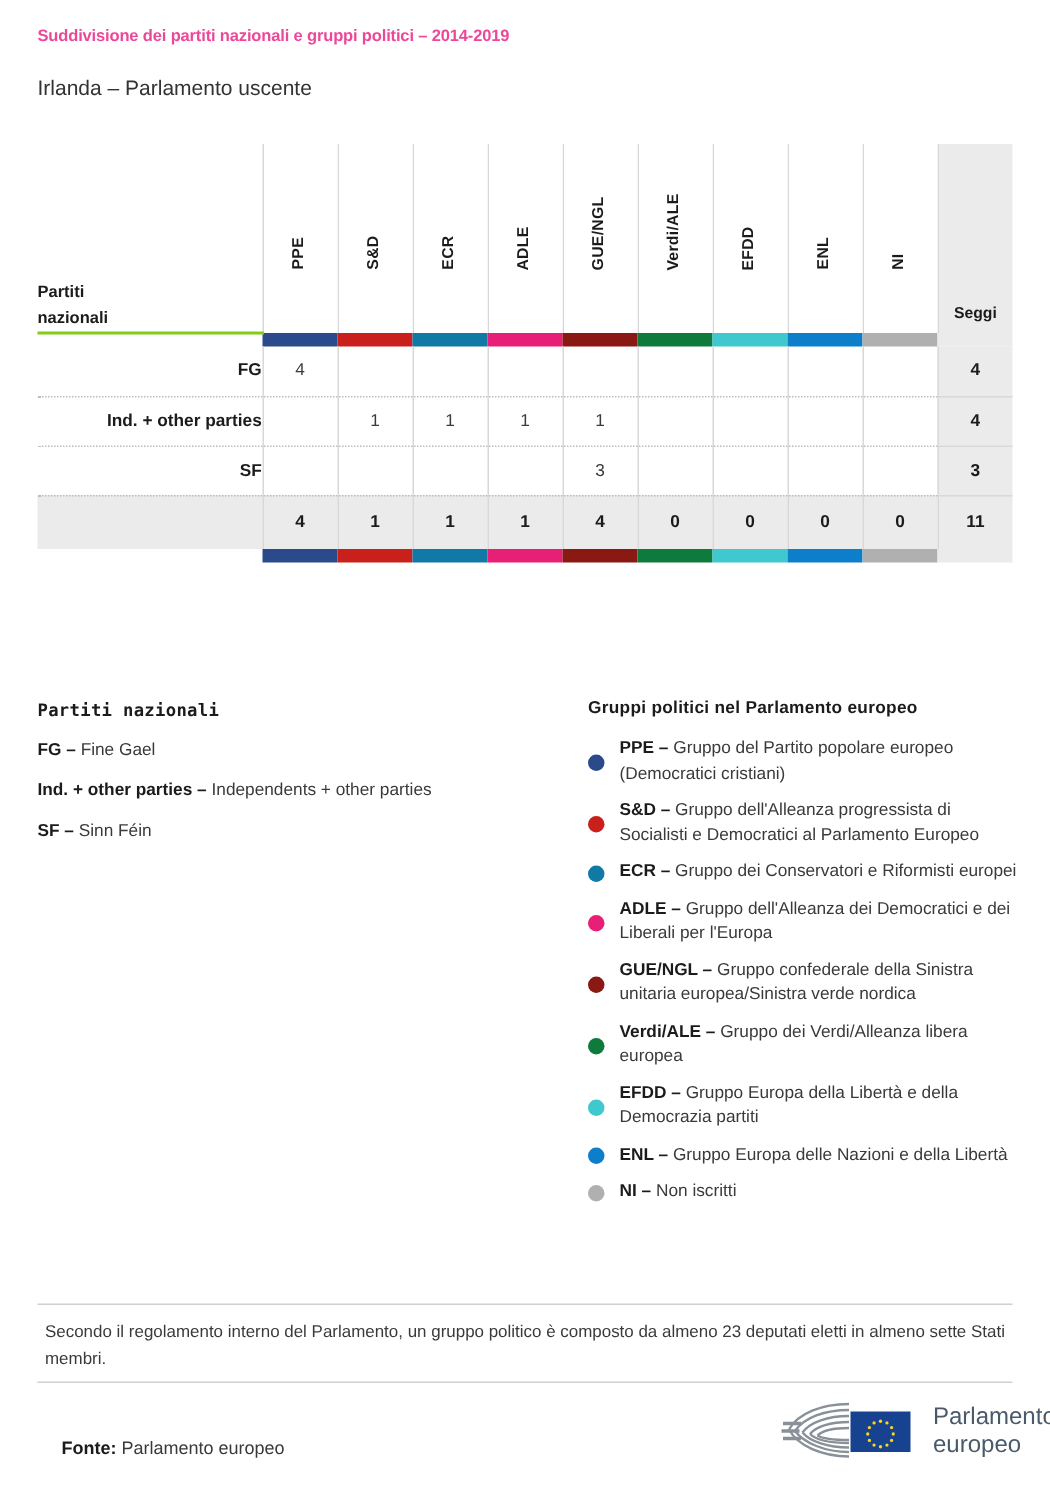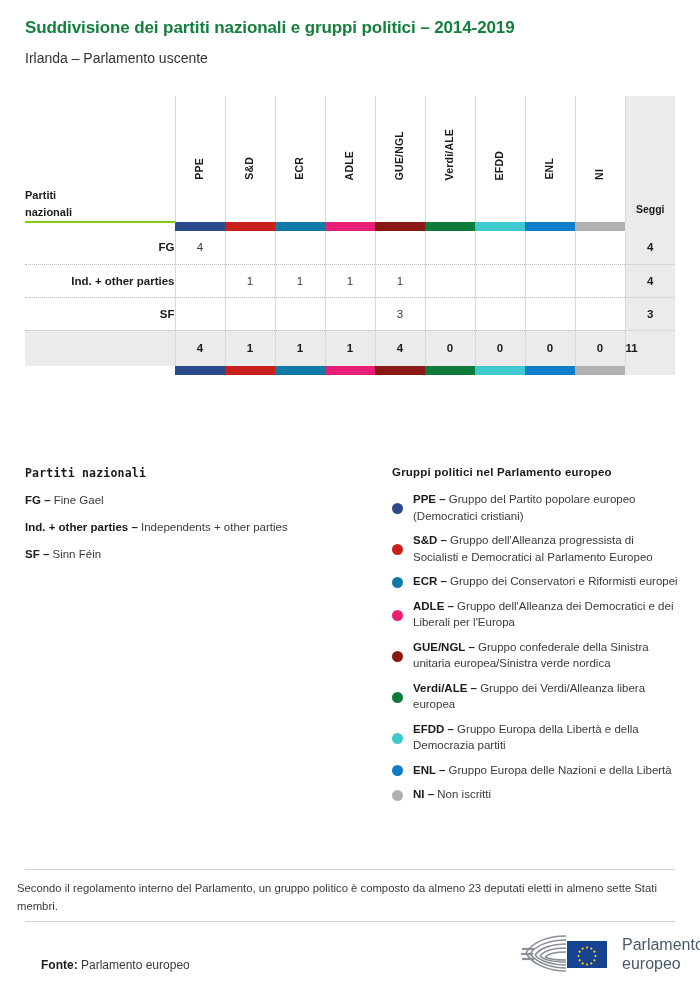--- a/index.html
+++ b/index.html
@@ -8,22 +8,22 @@
     background: #ffffff;
     font-family: "Liberation Sans", sans-serif;
     color: #1a1a1a;
     overflow: hidden;
   }
   .page { position: relative; width: 700px; height: 991px; }
 
   
   .title {
     position: absolute; left: 25px; top: 18px;
-    font-size: 17px; font-weight: bold; letter-spacing: -0.1px;
-    color: #15803d; white-space: nowrap;
+    font-size: 11px; font-weight: bold; letter-spacing: -0.1px;
+    color: #ec4899; white-space: nowrap;
   }
   .subtitle {
     position: absolute; left: 25px; top: 50px;
     font-size: 14px; font-weight: normal; color: #333333;
     white-space: nowrap;
   }
 
   
   .table-wrap { position: absolute; left: 25px; top: 96px; width: 650px; }
   table.matrix { border-collapse: collapse; width: 650px; table-layout: fixed; }
@@ -79,21 +79,21 @@
   }
 
   
   tr.tot-row td { height: 36px; }
   td.tlabel { background: #ebebeb; border-bottom: 0; }
   td.tcell {
     text-align: center; background: #ebebeb; border-left: 1px solid #d8d8d8;
     font-weight: bold; font-size: 11.5px; color: #1b1b1b; border-bottom: 0;
   }
   td.tseg {
-    background: #ebebeb; border-left: 1px solid #d8d8d8;
+    text-align: center; background: #ebebeb; border-left: 1px solid #d8d8d8;
     font-weight: bold; font-size: 11.5px; color: #1b1b1b; border-bottom: 0;
   }
 
   
   .legend-left { position: absolute; left: 25px; top: 466px; width: 350px; }
   .legend-right { position: absolute; left: 392px; top: 466px; width: 290px; }
   .legend-title { font-size: 11.5px; font-weight: bold; color:#1b1b1b; margin-bottom: 13px; letter-spacing:0.2px;}
   .legend-left .legend-title { font-family: "DejaVu Sans Mono", monospace; font-size: 11.5px; }
   .np-item { font-size: 11.5px; color: #3a3a3a; margin-bottom: 12px; line-height: 15px; }
   .np-item b { color: #1b1b1b; font-weight: bold; }
@@ -104,21 +104,21 @@
     flex: 0 0 11px; margin-top: 2px; margin-right: 10px;
   }
   .pg-text { font-size: 11.5px; line-height: 16.5px; color: #3a3a3a; }
   .pg-text b { color: #1b1b1b; font-weight: bold; }
 
   
   .rule { position: absolute; left: 25px; width: 650px; height: 1px; background: #d0d0d0; }
   .rule-1 { top: 869px; }
   .rule-2 { top: 921px; }
   .note {
-    position: absolute; left: 17px; top: 879px; width: 652px;
+    position: absolute; left: 30px; top: 879px; width: 652px;
     font-size: 11.3px; line-height: 18px; color: #3a3a3a;
   }
   .source {
     position: absolute; left: 41px; top: 958px;
     font-size: 12px; color: #3a3a3a;
   }
   .source b { color: #1b1b1b; font-weight: bold; }
 
   .logo { position: absolute; left: 518px; top: 930px; display:flex; align-items:center; }
   .logo-mark { position: relative; width: 98px; height: 48px; }

